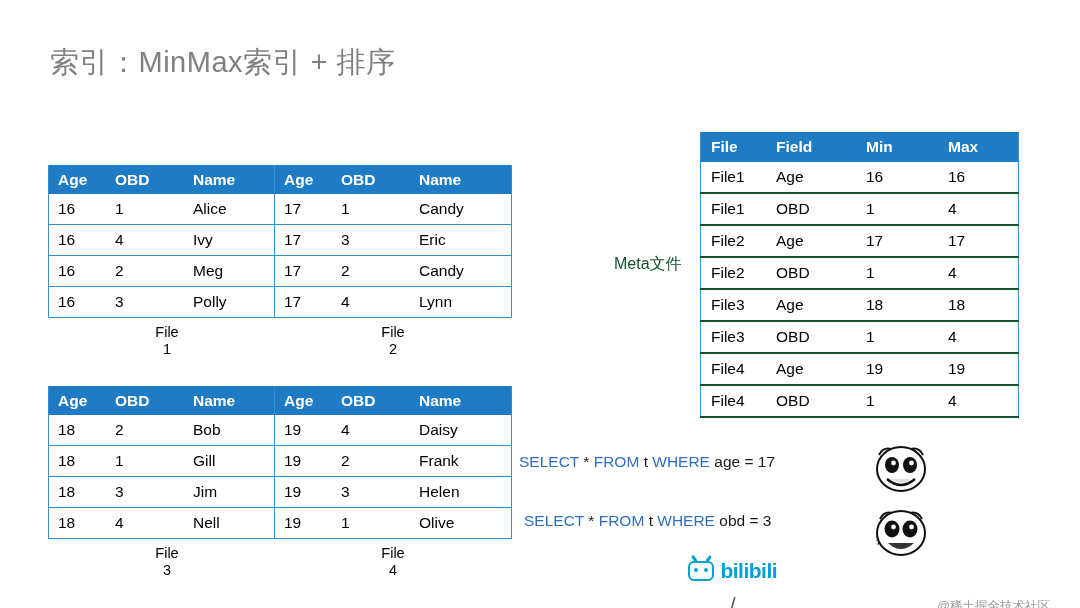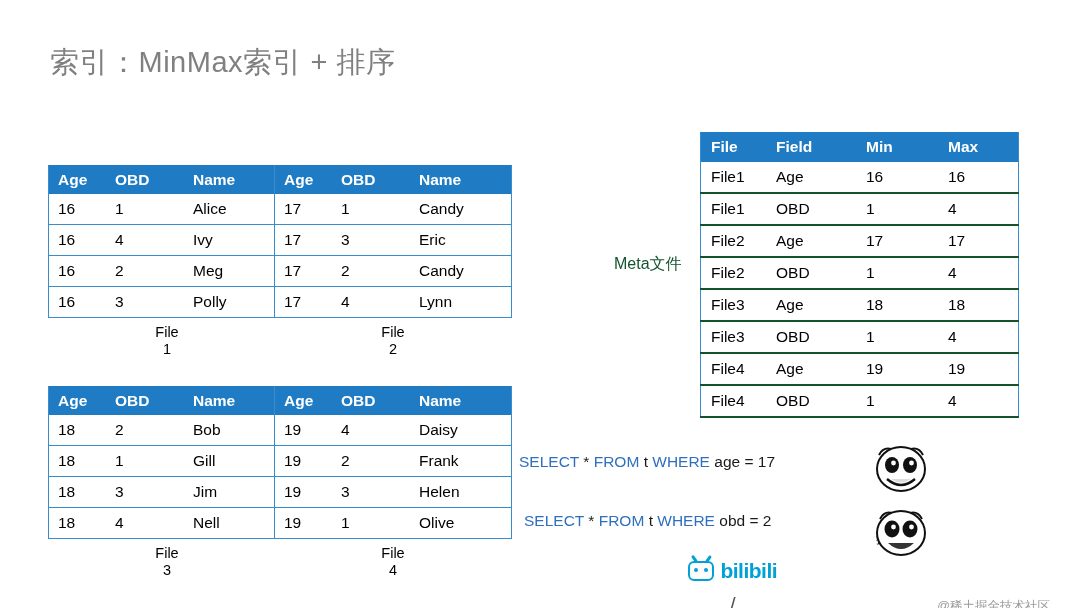--- a/index.html
+++ b/index.html
@@ -450,21 +450,21 @@
         </tr>
       </tbody>
     </table>
   </div>
 
   <div class="sql sql-1">
     <span class="kw">SELECT</span><span> * </span><span class="kw">FROM</span><span> t </span><span class="kw">WHERE</span><span> age = 17</span>
   </div>
 
   <div class="sql sql-2">
-    <span class="kw">SELECT</span><span> * </span><span class="kw">FROM</span><span> t </span><span class="kw">WHERE</span><span> obd = 2</span>
+    <span class="kw">SELECT</span><span> * </span><span class="kw">FROM</span><span> t </span><span class="kw">WHERE</span><span> obd = 3</span>
   </div>
 
   <div class="meme" style="left:873px; top:428px;">
     <svg width="56" height="56" viewBox="0 0 56 56">
       <ellipse cx="28" cy="26" rx="24" ry="22" fill="#ffffff" stroke="#111" stroke-width="2"></ellipse>
       <ellipse cx="19" cy="22" rx="7" ry="8" fill="#111"></ellipse>
       <ellipse cx="37" cy="22" rx="7" ry="8" fill="#111"></ellipse>
       <circle cx="20.5" cy="20" r="2.4" fill="#fff"></circle>
       <circle cx="38.5" cy="20" r="2.4" fill="#fff"></circle>
       <path d="M14 36 Q28 48 42 36" fill="none" stroke="#111" stroke-width="2.4"></path>

